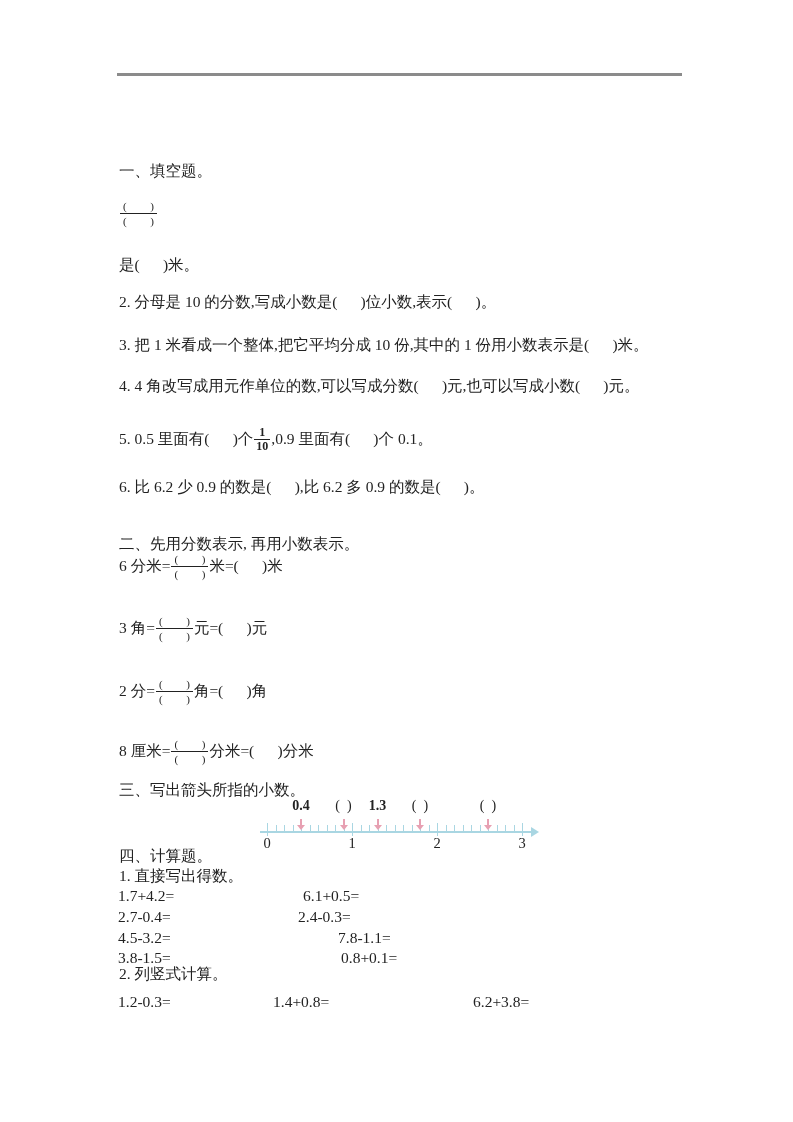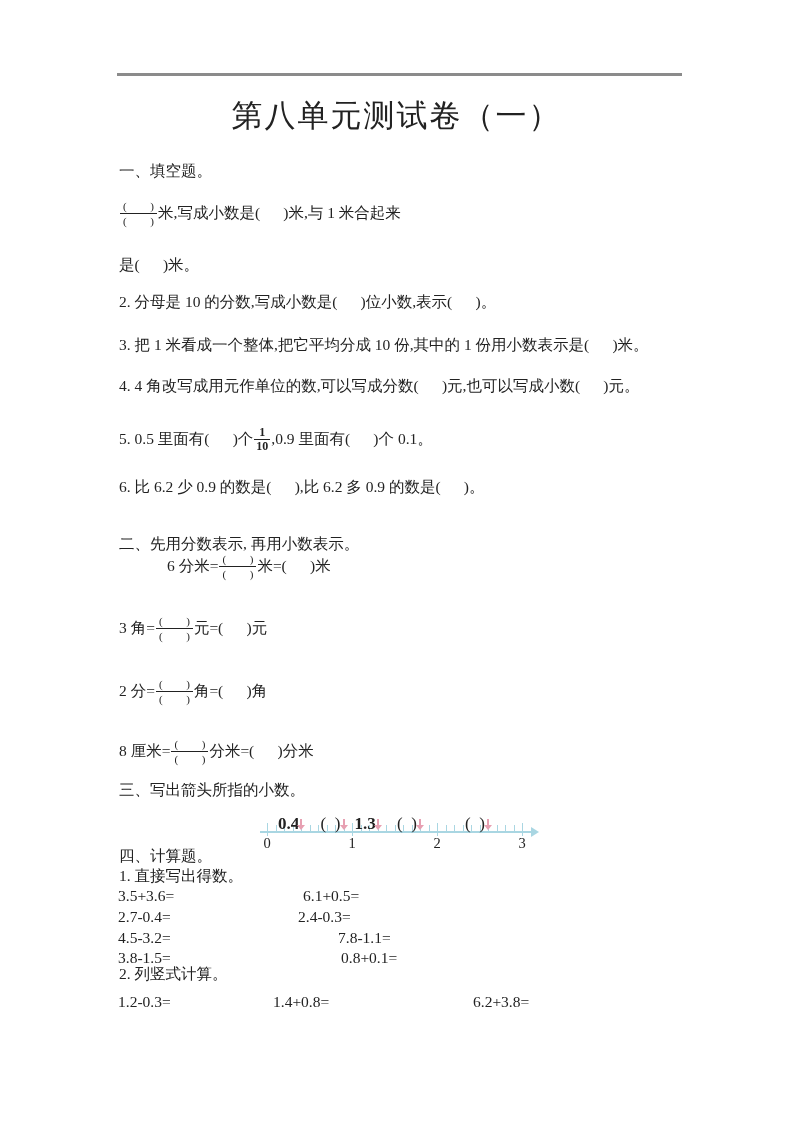--- a/index.html
+++ b/index.html
@@ -20,50 +20,49 @@
   
   .fr{display:inline-block;vertical-align:middle;text-align:center;margin:0 1px;transform:translateY(-1px);}
   .fr div{font-size:12px;line-height:13px;font-weight:bold;padding:0 2px;}
   .fr .ft{border-bottom:1px solid #222222;}
   
   .nl{position:absolute;left:0;top:795px;width:793px;height:62px;}
   .nl-line{position:absolute;top:36px;height:2px;}
   .nl-end{position:absolute;top:32px;width:0;height:0;border-top:5px solid transparent;border-bottom:5px solid transparent;}
   .nl-tick{position:absolute;width:1px;}
   .nl-num{position:absolute;top:40px;width:22px;margin-left:-11px;text-align:center;font-size:14.5px;}
-  .nl-label{position:absolute;top:19px;width:46px;margin-left:-23px;font-size:17px;white-space:pre;}
+  .nl-label{position:absolute;top:3px;width:46px;margin-left:-23px;text-align:center;font-size:14px;white-space:pre;}
   .nl-label.number{font-weight:bold;}
   .nl-arrow{position:absolute;top:24px;width:8px;height:11px;margin-left:-4px;}
   .nl-arrow .stem{position:absolute;left:3px;top:0;width:2px;height:6px;}
   .nl-arrow .head{position:absolute;left:0;top:6px;width:0;height:0;border-left:4px solid transparent;border-right:4px solid transparent;border-top:5px solid transparent;}
 </style>
 </head>
 <body>
 
 <div class="page">
   <div class="hrule"></div>
-  <h1 class="title">第八单元测试卷（一）</h1>
   <div>
       <div class="line" style="left: 119px; top: 161px;"><span>一、填空题。</span></div>
-      <div class="line" style="left: 119px; top: 200px;"><span class="fb"><span class="r rt"><span>(</span><span>)</span></span><span class="r"><span>(</span><span>)</span></span></span><span>米,写成小数是(      )米,与 1 米合起来</span></div>
+      <div class="line" style="left: 119px; top: 200px;"><span class="fb"><span class="r rt"><span>(</span><span>)</span></span><span class="r"><span>(</span><span>)</span></span></span></div>
       <div class="line" style="left: 119px; top: 255px;"><span>是(      )米。</span></div>
       <div class="line" style="left: 119px; top: 292px; text-align: center;"><span>2. 分母是 10 的分数,写成小数是(      )位小数,表示(      )。</span></div>
       <div class="line" style="left: 119px; top: 335px;"><span>3. 把 1 米看成一个整体,把它平均分成 10 份,其中的 1 份用小数表示是(      )米。</span></div>
       <div class="line" style="left: 119px; top: 376px;"><span>4. 4 角改写成用元作单位的数,可以写成分数(      )元,也可以写成小数(      )元。</span></div>
       <div class="line" style="left: 119px; top: 427px;"><span>5. 0.5 里面有(      )个</span><span class="fr"><div class="ft">1</div><div>10</div></span><span>,0.9 里面有(      )个 0.1。</span></div>
       <div class="line" style="left: 119px; top: 477px;"><span>6. 比 6.2 少 0.9 的数是(      ),比 6.2 多 0.9 的数是(      )。</span></div>
       <div class="line" style="left: 119px; top: 534px;"><span>二、先用分数表示, 再用小数表示。</span></div>
-      <div class="line" style="left: 119px; top: 553px; margin-left: 48px;"><span>6 分米=</span><span class="fb"><span class="r rt"><span>(</span><span>)</span></span><span class="r"><span>(</span><span>)</span></span></span><span>米=(      )米</span></div>
+      <div class="line" style="left: 119px; top: 553px;"><span>6 分米=</span><span class="fb"><span class="r rt"><span>(</span><span>)</span></span><span class="r"><span>(</span><span>)</span></span></span><span>米=(      )米</span></div>
       <div class="line" style="left: 119px; top: 615px;"><span>3 角=</span><span class="fb"><span class="r rt"><span>(</span><span>)</span></span><span class="r"><span>(</span><span>)</span></span></span><span>元=(      )元</span></div>
       <div class="line" style="left: 119px; top: 678px;"><span>2 分=</span><span class="fb"><span class="r rt"><span>(</span><span>)</span></span><span class="r"><span>(</span><span>)</span></span></span><span>角=(      )角</span></div>
       <div class="line" style="left: 119px; top: 738px;"><span>8 厘米=</span><span class="fb"><span class="r rt"><span>(</span><span>)</span></span><span class="r"><span>(</span><span>)</span></span></span><span>分米=(      )分米</span></div>
       <div class="line" style="left: 119px; top: 780px;"><span>三、写出箭头所指的小数。</span></div>
       <div class="line" style="left: 119px; top: 846px;"><span>四、计算题。</span></div>
       <div class="line" style="left: 119px; top: 866px;"><span>1. 直接写出得数。</span></div>
-      <div class="line" style="left: 118px; top: 886px;"><span>3.5+3.6=</span></div>
+      <div class="line" style="left: 118px; top: 886px;"><span>1.7+4.2=</span></div>
       <div class="line" style="left: 303px; top: 886px;"><span>6.1+0.5=</span></div>
       <div class="line" style="left: 118px; top: 907px;"><span>2.7-0.4=</span></div>
       <div class="line" style="left: 298px; top: 907px;"><span>2.4-0.3=</span></div>
       <div class="line" style="left: 118px; top: 928px;"><span>4.5-3.2=</span></div>
       <div class="line" style="left: 338px; top: 928px;"><span>7.8-1.1=</span></div>
       <div class="line" style="left: 118px; top: 948px;"><span>3.8-1.5=</span></div>
       <div class="line" style="left: 341px; top: 948px;"><span>0.8+0.1=</span></div>
       <div class="line" style="left: 119px; top: 964px;"><span>2. 列竖式计算。</span></div>
       <div class="line" style="left: 118px; top: 992px;"><span>1.2-0.3=</span></div>
       <div class="line" style="left: 273px; top: 992px;"><span>1.4+0.8=</span></div>

